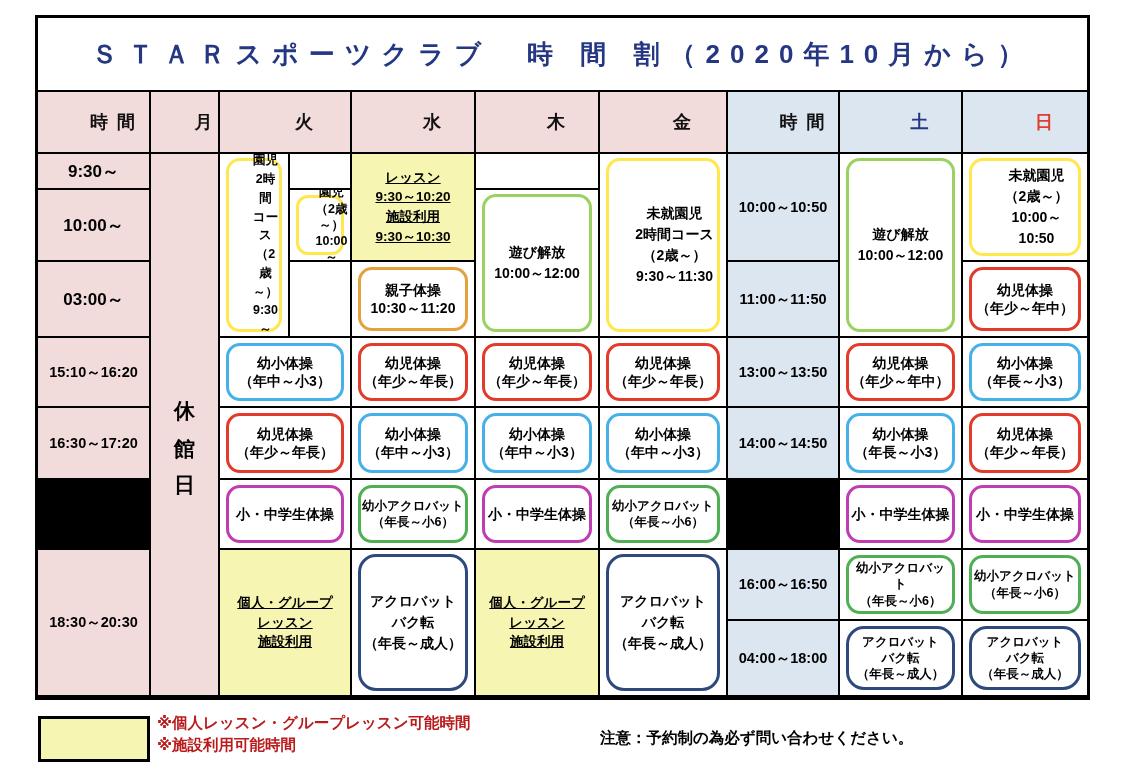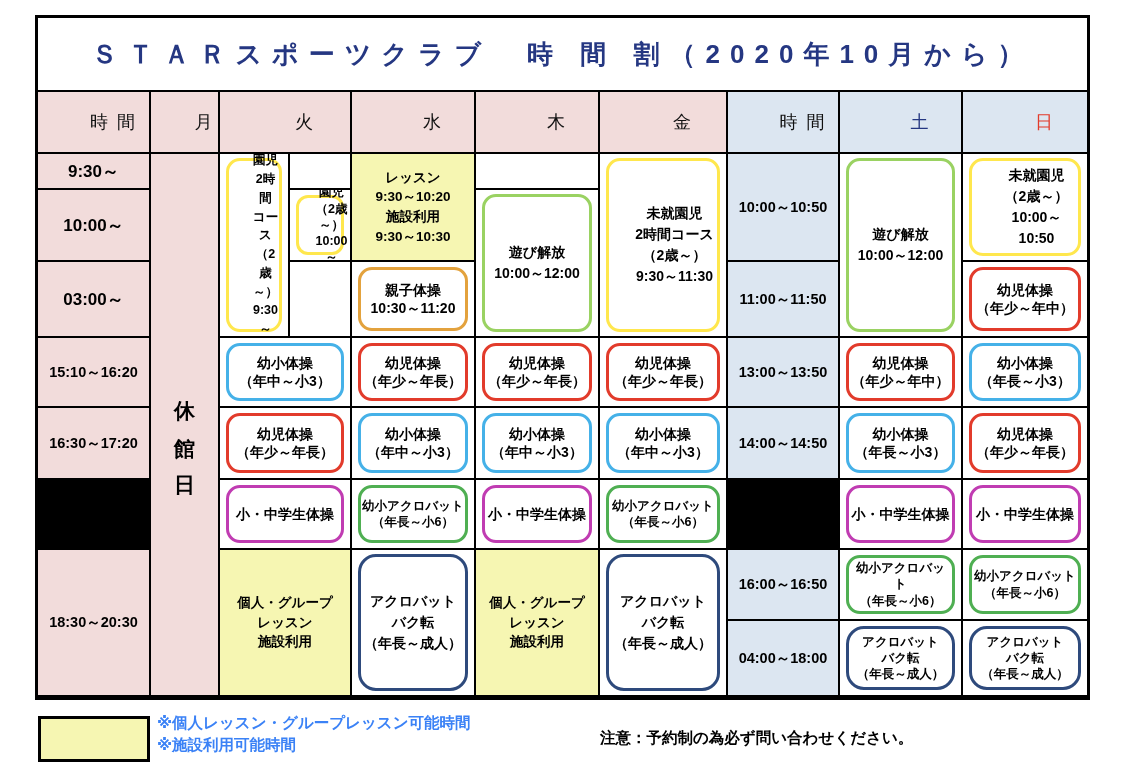--- a/index.html
+++ b/index.html
@@ -17,22 +17,22 @@
              border-bottom:2px solid #000;}
   #title-bar .ttl{color:var(--title-navy); font-size:26px; font-weight:bold; letter-spacing:10px;
                   white-space:pre;}
   #grid{display:grid; background:#000; gap:2px;
         grid-template-columns:111px 67px 68px 60px 122px 122px 126px 110px 121px 124px;
         grid-template-rows:60px 34px 70px 74px 68px 70px 68px 69px 74px;}
   .cell{background:#fff; position:relative; display:flex; flex-direction:column;
         align-items:center; justify-content:center; text-align:center; overflow:hidden;}
   .pink{background:var(--pink);}
   .bluebg{background:var(--light-blue);}
-  .yellowfill{background:var(--yellow-fill);}
-  .hdr{font-size:18px; font-weight:normal; color:#111; letter-spacing:2px;padding-left:40px;}
+  .yellowfill{background:var(--yellow-fill);text-decoration:underline;}
+  .hdr{font-size:18px; font-weight:bold; color:#111; letter-spacing:2px;padding-left:40px;}
   .hdr.sat{color:var(--title-navy);}
   .hdr.sun{color:var(--red);}
   .t{font-weight:bold; color:#000;}
   .t-lg{font-size:17px;}
   .t-md{font-size:14.5px;}
   .fill-text{font-size:13.5px; font-weight:bold; white-space:pre-line; line-height:1.45; color:#000;}
   .box{border:3px solid #000; border-radius:14px; background:#fff;
        display:flex; align-items:center; justify-content:center; text-align:center;
        white-space:pre-line; font-weight:bold; font-size:14px; line-height:1.3; color:#000;
        width:calc(100% - 12px); height:calc(100% - 10px); padding:2px 1px;}
@@ -44,21 +44,21 @@
   .b-green{border-color:var(--green);}
   .b-red{border-color:var(--red);}
   .b-blue{border-color:var(--blue);}
   .b-magenta{border-color:var(--magenta);}
   .b-navy{border-color:var(--navy); border-radius:18px;}
   .vtext{writing-mode:vertical-rl; text-orientation:upright; font-size:21px; font-weight:bold;
          letter-spacing:38px; color:#000; padding-top:30px;}
   #legend-swatch{position:absolute; left:38px; top:716px; width:112px; height:46px;
                  background:var(--yellow-fill); border:3px solid #000;}
   #legend-text{position:absolute; left:157px; top:712px; font-size:15.5px; font-weight:bold;
-               line-height:1.4; white-space:pre-line; color:#3b82f6;}
+               line-height:1.4; white-space:pre-line; color:#b91c1c;}
   #note-text{position:absolute; left:600px; top:728px; font-size:15.5px; font-weight:bold; color:#000;}
 </style>
 </head>
 <body>
 
 <div id="stage">
   <div id="sheet">
     <div id="title-bar">
       <span class="ttl">ＳＴＡＲスポーツクラブ　時 間 割（2020年10月から）</span>
     </div>

